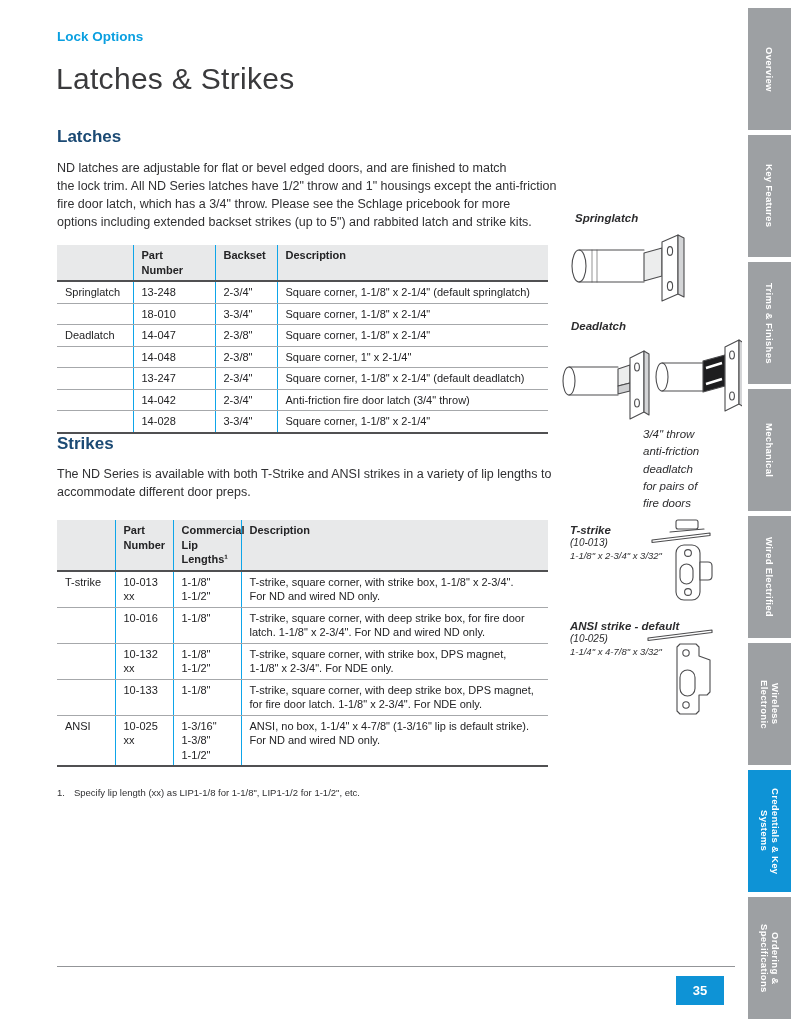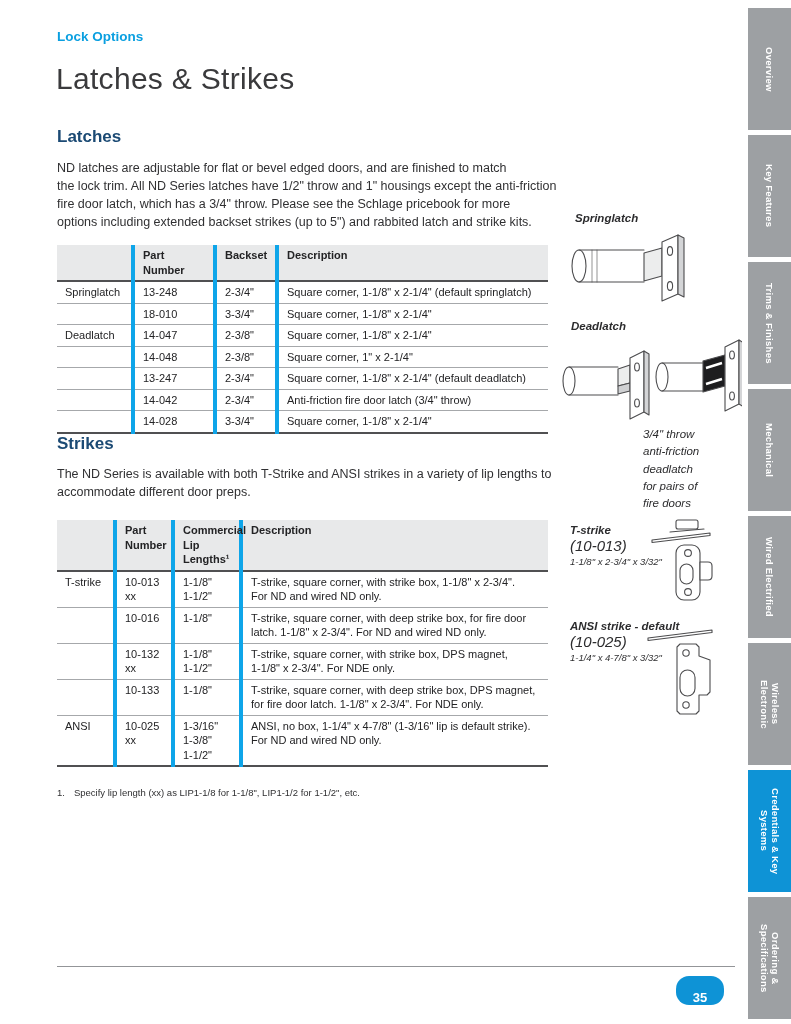--- a/index.html
+++ b/index.html
@@ -9,42 +9,42 @@
   .eyebrow{left:57px;top:29px;font-size:13.5px;font-weight:700;color:#0a9fe0;}
   .title{left:56px;top:62px;font-size:30px;font-weight:400;color:#3a3a3c;letter-spacing:.3px;}
   .sect{font-size:17px;font-weight:700;color:#1b4a74;}
   .body-text{font-size:12.5px;line-height:1.45;white-space:pre-line;color:#303032;}
 
   table{border-collapse:collapse;table-layout:fixed;font-size:11px;color:#232325;}
   th,td{padding:3px 8px;line-height:1.32;text-align:left;vertical-align:top;white-space:pre-line;}
   th{background:#e8e9ea;font-weight:700;border-bottom:2px solid #505052;}
   tbody td{border-bottom:1px solid #a6a8ab;}
   tbody tr:last-child td{border-bottom:2px solid #505052;}
-  th+th,td+td{border-left:4px solid #0ea5e9;}
+  th+th,td+td{border-left:1px solid #0ea5e9;}
 
   .footnote{left:57px;top:787px;font-size:9.5px;color:#303032;display:flex;gap:9px;}
 
   .fig-label{font-size:11.5px;font-weight:700;font-style:italic;color:#2c2c2e;}
-  .fig-sub{font-size:15px;font-style:italic;color:#2c2c2e;line-height:1.35;white-space:pre-line;}
+  .fig-sub{font-size:10px;font-style:italic;color:#2c2c2e;line-height:1.35;white-space:pre-line;}
   .caption{font-size:11.5px;font-style:italic;line-height:1.5;white-space:pre-line;color:#2c2c2e;}
   svg{display:block;}
   .ln{stroke:#4c4c4e;stroke-width:1.1;stroke-linejoin:round;stroke-linecap:round;}
 
   .tab{position:absolute;left:748px;width:43px;height:122px;background:#9da0a3;
        display:flex;align-items:center;justify-content:center;cursor:pointer;}
   .tab span{writing-mode:vertical-rl;color:#fff;font-weight:700;font-size:9.5px;
             letter-spacing:.3px;text-align:center;line-height:1.25;white-space:pre-line;}
   .tab.active{background:#0e93d6;}
 
   .rule{left:57px;top:966px;width:678px;height:1px;background:#939598;}
   .footer{left:0;top:981px;width:735px;display:flex;justify-content:center;gap:14px;
           font-size:13px;color:#2e2e30;}
   .footer a{color:#2e2e30;text-decoration:none;}
   .pagebox{left:676px;top:976px;width:48px;height:29px;background:#0e93d6;color:#fff;
-           font-size:13px;font-weight:700;display:flex;align-items:flex-end;justify-content:center;border-radius:13px;}
+           font-size:13px;font-weight:700;display:flex;align-items:center;justify-content:center;}
 </style>
 </head>
 <body>
 
 <div class="page">
 
   <div class="abs eyebrow">Lock Options</div>
   <div class="abs title">Latches &amp; Strikes</div>
 
   <div class="abs sect" style="left:57px;top:127px;">Latches</div>

